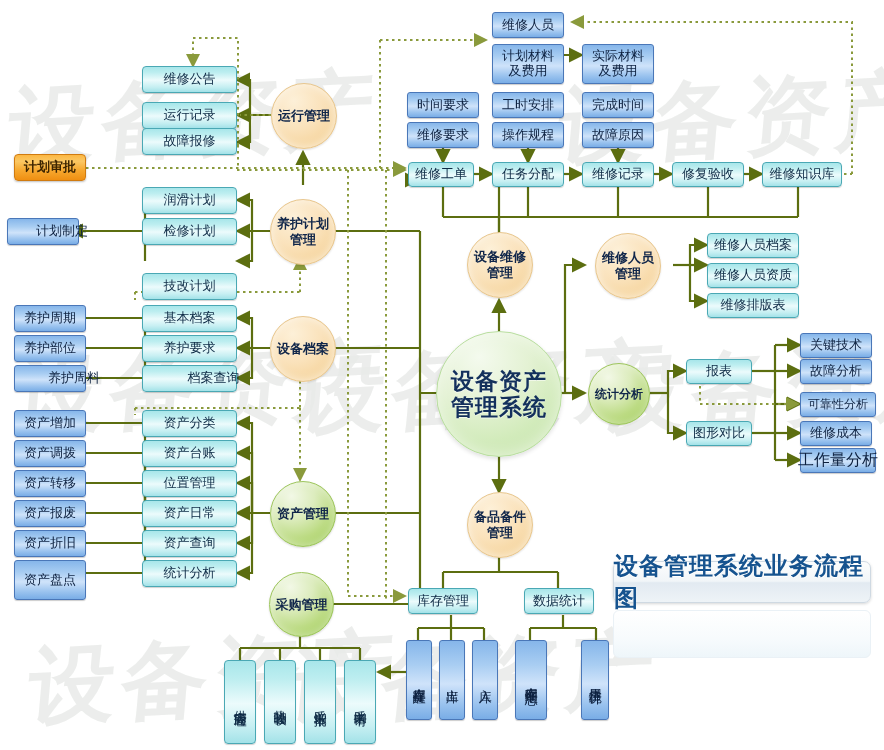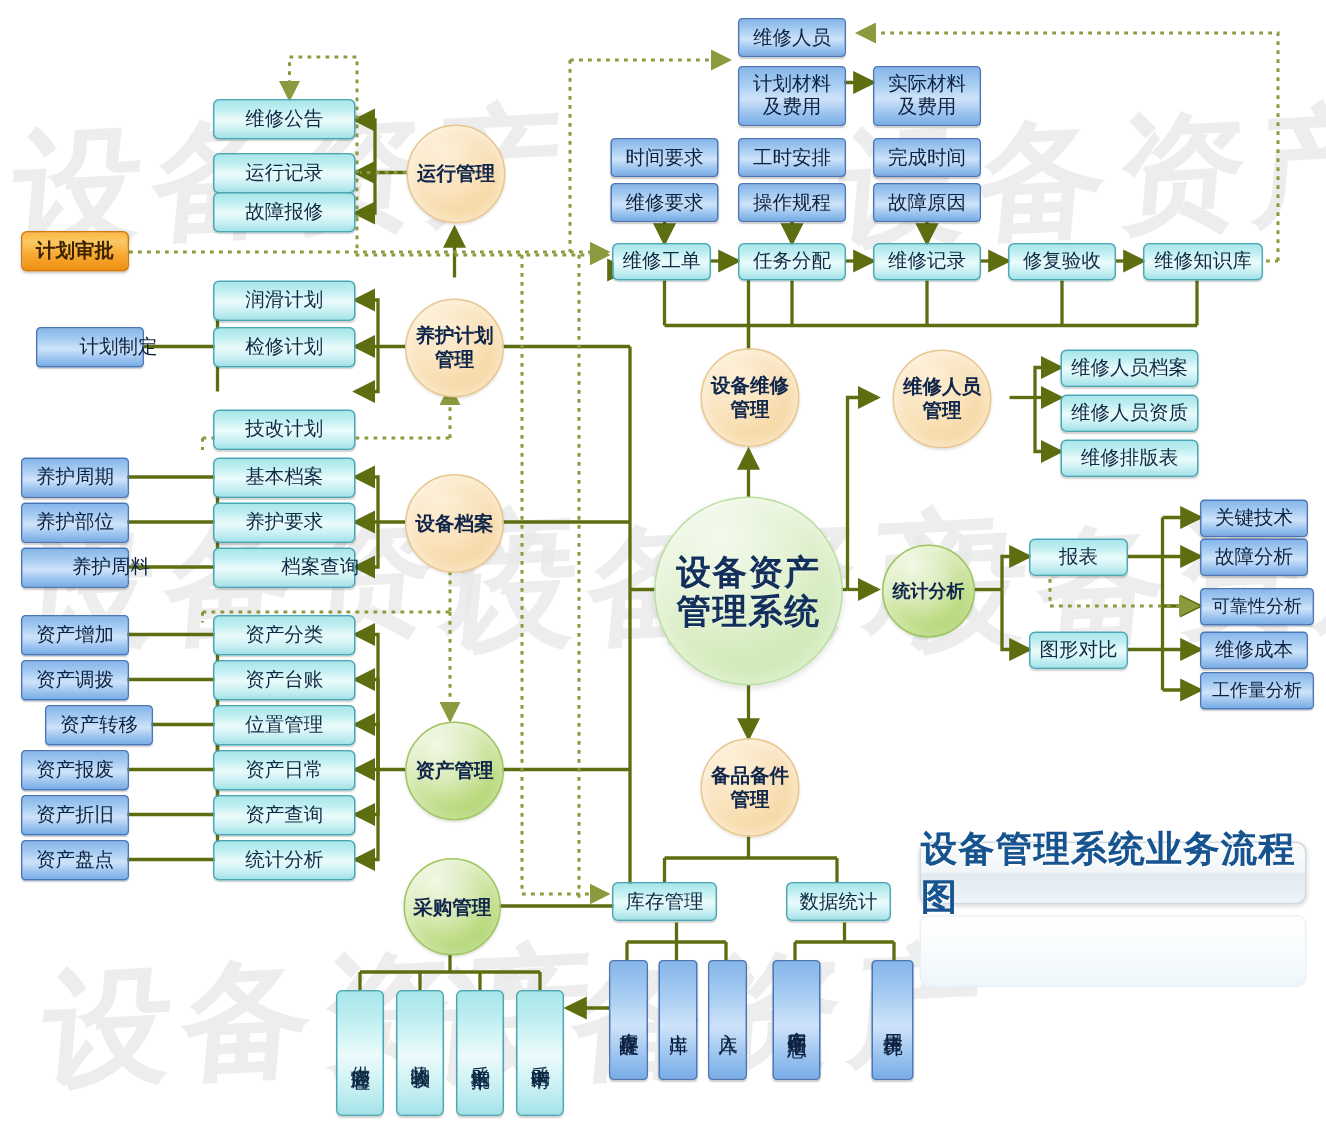--- a/index.html
+++ b/index.html
@@ -315,21 +315,21 @@
     </div>
 
   <div class="circ circ-orange" style="left:271px;top:83px;width:64px;height:64px;">
       <span>运行管理</span>
     </div>
 
   <div class="node orange" style="left:14px;top:154px;width:72px;height:27px;">
       <span>计划审批</span>
     </div>
 
-  <div class="node blue" style="left:24px;top:218px;width:72px;height:27px;padding-left:38px;">
+  <div class="node blue" style="left:7px;top:218px;width:72px;height:27px;padding-left:38px;">
       <span>计划制定</span>
     </div>
 
   <div class="node cyan" style="left:142px;top:187px;width:95px;height:27px;">
       <span>润滑计划</span>
     </div>
   <div class="node cyan" style="left:142px;top:218px;width:95px;height:27px;">
       <span>检修计划</span>
     </div>
   <div class="node cyan" style="left:142px;top:248px;width:95px;height:27px;margin-top:25px;">
@@ -366,30 +366,30 @@
   <div class="circ circ-orange" style="left:270px;top:316px;width:64px;height:64px;">
       <span>设备档案</span>
     </div>
 
   <div class="node blue" style="left:14px;top:410px;width:72px;height:27px;">
       <span>资产增加</span>
     </div>
   <div class="node blue" style="left:14px;top:440px;width:72px;height:27px;">
       <span>资产调拨</span>
     </div>
-  <div class="node blue" style="left:14px;top:470px;width:72px;height:27px;margin-left:16px;">
+  <div class="node blue" style="left:14px;top:470px;width:72px;height:27px;">
       <span>资产转移</span>
     </div>
   <div class="node blue" style="left:14px;top:500px;width:72px;height:27px;">
       <span>资产报废</span>
     </div>
   <div class="node blue" style="left:14px;top:530px;width:72px;height:27px;">
       <span>资产折旧</span>
     </div>
-  <div class="node blue" style="left:14px;top:560px;width:72px;height:27px;">
+  <div class="node blue" style="left:14px;top:560px;width:72px;height:40px;">
       <span>资产盘点</span>
     </div>
 
   <div class="node cyan" style="left:142px;top:410px;width:95px;height:27px;">
       <span>资产分类</span>
     </div>
   <div class="node cyan" style="left:142px;top:440px;width:95px;height:27px;">
       <span>资产台账</span>
     </div>
   <div class="node cyan" style="left:142px;top:470px;width:95px;height:27px;">
@@ -535,21 +535,21 @@
     </div>
   <div class="node blue" style="left:800px;top:359px;width:72px;height:25px;">
       <span>故障分析</span>
     </div>
   <div class="node blue" style="left:800px;top:392px;width:76px;height:25px;font-size:12px;">
       <span>可靠性分析</span>
     </div>
   <div class="node blue" style="left:800px;top:421px;width:72px;height:25px;">
       <span>维修成本</span>
     </div>
-  <div class="node blue" style="left:800px;top:448px;width:76px;height:25px;font-size:12px;">
+  <div class="node blue" style="left:800px;top:448px;width:76px;height:25px;font-size:16px;">
       <span>工作量分析</span>
     </div>
 
   <div class="node cyan" style="left:408px;top:588px;width:70px;height:26px;">
       <span>库存管理</span>
     </div>
   <div class="node cyan" style="left:524px;top:588px;width:70px;height:26px;">
       <span>数据统计</span>
     </div>
 

